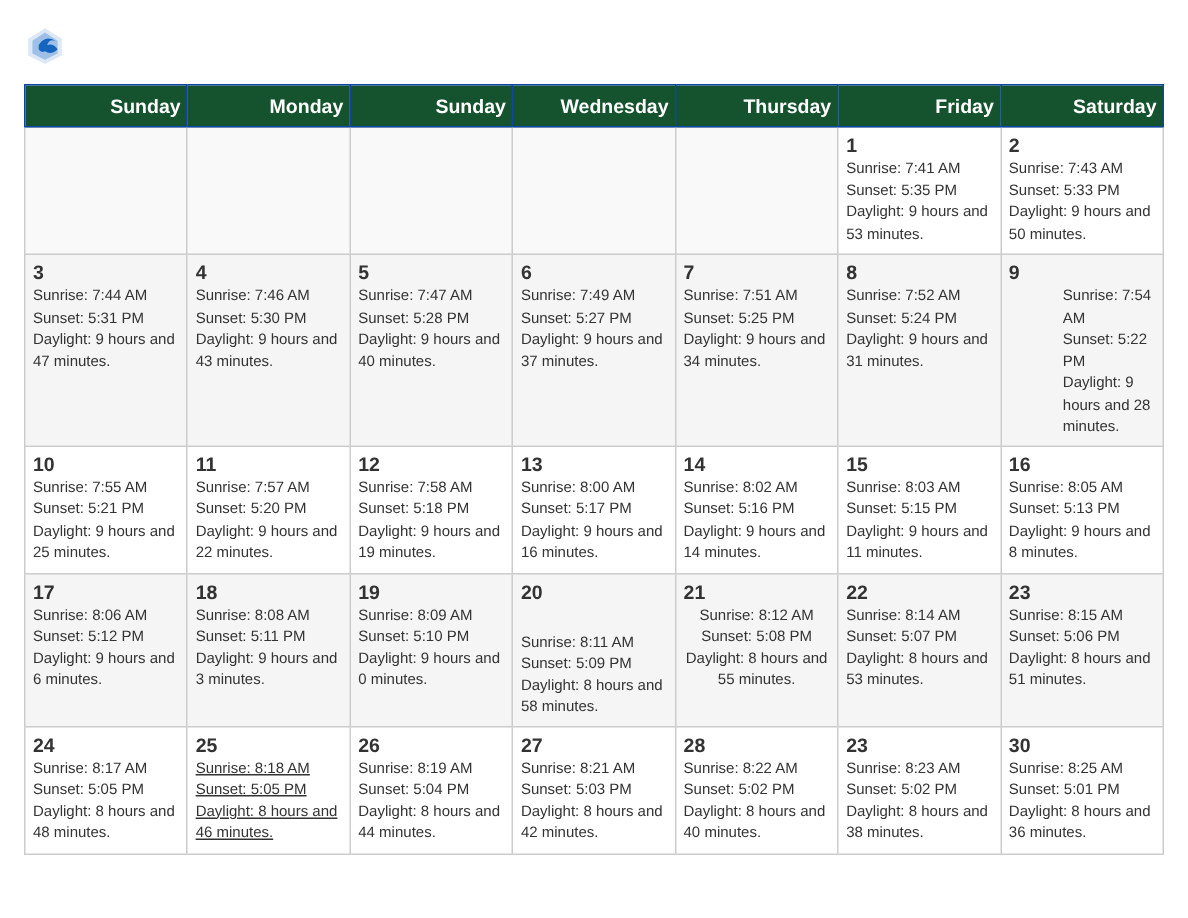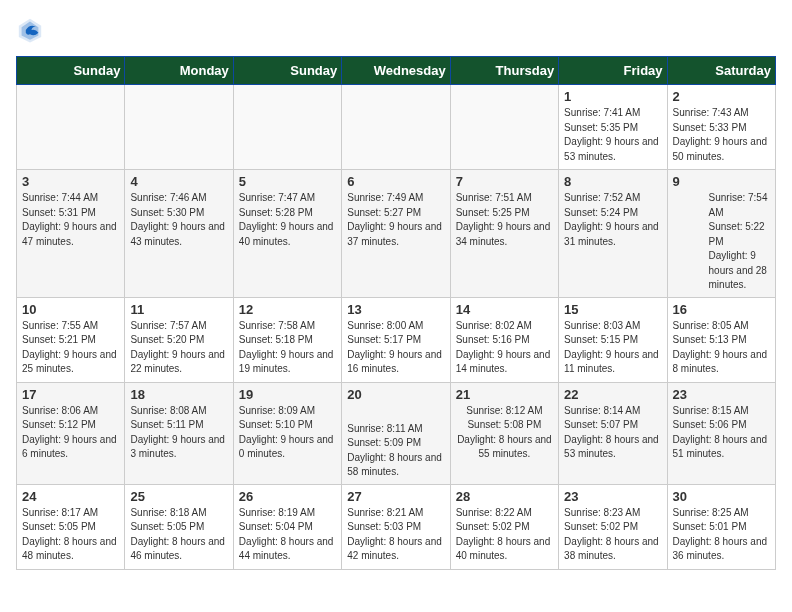--- a/index.html
+++ b/index.html
@@ -280,21 +280,21 @@
       </tr>
       <tr>
         <td>
           <span class="day-num">24</span>
           <div class="day-info" style="white-space: pre-line;">Sunrise: 8:17 AM
 Sunset: 5:05 PM
 Daylight: 8 hours and 48 minutes.</div>
         </td>
         <td>
           <span class="day-num">25</span>
-          <div class="day-info" style="white-space: pre-line;">Sunrise: 8:18 AM
+          <div class="day-info" style="white-space: pre-line; text-decoration: underline;">Sunrise: 8:18 AM
 Sunset: 5:05 PM
 Daylight: 8 hours and 46 minutes.</div>
         </td>
         <td>
           <span class="day-num">26</span>
           <div class="day-info" style="white-space: pre-line;">Sunrise: 8:19 AM
 Sunset: 5:04 PM
 Daylight: 8 hours and 44 minutes.</div>
         </td>
         <td>

